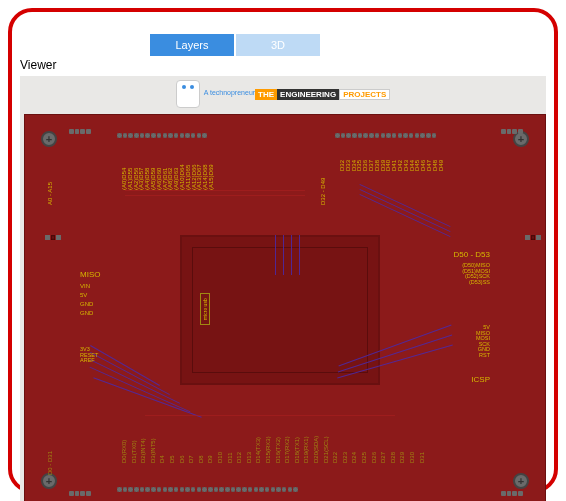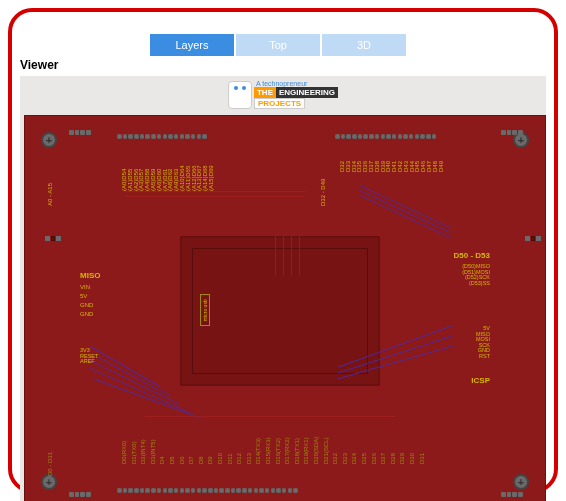--- a/index.html
+++ b/index.html
@@ -1,65 +1,64 @@
 <!DOCTYPE html>
 <html><head>
 <meta charset="utf-8">
 <style>
 * { box-sizing: border-box; margin: 0; padding: 0; }
 body { font-family: Arial, sans-serif; background: #fff; padding: 8px; }
 .frame { width: 550px; height: 485px; border: 4px solid #d40000; border-radius: 24px; padding: 5px 8px 8px 8px; background: #fff; }
 .topbar { display: flex; align-items: center; gap: 10px; margin-bottom: 4px; }
-.viewer-label { font-size: 12px; font-weight: bold; width: 120px; margin-top: 41px; }
+.viewer-label { font-size: 12px; font-weight: normal; width: 120px; margin-top: 41px; }
 .tabbar { display: flex; gap: 2px; flex: 1; }
 .tab { font-size: 11px; padding: 5px 0; text-align: center; width: 84px; color: #fff; cursor: pointer; }
 .tab-active { background: #3a8de0; }
 .tab-inactive { background: #bedaf5; color: #fff; }
 .gray-area { background: #e9e8e6; padding: 4px 0 6px 0; }
 .logo-row { display: flex; justify-content: center; align-items: center; gap: 2px; }
 .robot { width: 24px; height: 28px; background: #fff; border: 1px solid #ccc; border-radius: 4px; position: relative; }
 .robot::before { content: ""; position: absolute; top: 4px; left: 5px; width: 4px; height: 4px; background: #3a8de0; border-radius: 50%; }
 .robot::after { content: ""; position: absolute; top: 4px; right: 5px; width: 4px; height: 4px; background: #3a8de0; border-radius: 50%; }
-.logo-text { display: flex; flex-direction: column; font-size: 7px; }
+.logo-text { display: flex; font-size: 7px; }
 .tag { color: #3a8de0; font-size: 7px; margin-left: 2px; }
 .brand-box { display: flex; align-items: center; }
 .b1 { background: #ff9b00; color: #fff; font-size: 8px; font-weight: bold; padding: 1px 3px; }
 .b2 { background: #333; color: #fff; font-size: 8px; font-weight: bold; padding: 1px 3px; }
 .b3 { background: #fff; color: #ff9b00; font-size: 8px; font-weight: bold; padding: 0 3px; border: 1px solid #ccc; }
 .pcb-wrap { background: #e9e8e6; padding: 0 4px 4px 4px; }
 .pcb { width: 522px; height: 392px; background: #8c1a1a; position: relative; overflow: hidden; border: 1px solid #6a1010; }
 .sh { position: absolute; width: 16px; height: 16px; background: #6a6a6a; border-radius: 50%; border: 2px solid #444; }
 .sh::after { content: "+"; position: absolute; inset: 0; display: flex; align-items: center; justify-content: center; color: #333; font-size: 11px; font-weight: bold; }
 .hrow { position: absolute; display: flex; gap: 1.2px; }
 .vcol { position: absolute; display: flex; flex-direction: column; gap: 1.2px; }
 .pd { width: 4.5px; height: 4.5px; background: #6a6a6a; border-radius: 50%; }
 .pd-fill { width: 4.5px; height: 4.5px; background: #6a1010; border-radius: 50%; border: 1px solid #4a0808; }
 .silk-v { position: absolute; color: #d6b800; font-size: 6px; white-space: nowrap; transform: rotate(-90deg); transform-origin: left top; }
 .silk-h { position: absolute; color: #d6b800; font-size: 6px; white-space: nowrap; }
-.silk-lbl { position: absolute; color: #d6b800; font-size: 8px; font-weight: bold; }
+.silk-lbl { position: absolute; color: #d6b800; font-size: 8px; font-weight: normal; }
 .silk-muted { color: #a08812; }
 .qfp { position: absolute; border: 2px solid #6a1010; background: rgba(80,10,10,0.35); }
 .qfp-inner { position: absolute; inset: 10px; border: 1px solid #5a0c0c; }
 .trace { position: absolute; background: #4a2aaa; opacity: 0.85; }
 .trace-r { position: absolute; background: #aa2020; opacity: 0.6; }
 .micro { position: absolute; color: #d6b800; font-size: 5px; transform: rotate(-90deg); transform-origin: left top; border: 1px solid #a08812; padding: 1px 4px; }
 .collbl { position: absolute; display: flex; flex-direction: column; gap: 0px; align-items: flex-end; }
 .collbl2 { position: absolute; display: flex; flex-direction: column; gap: 0px; align-items: flex-start; }
 .tiny { color: #d6b800; font-size: 5.5px; line-height: 5.5px; }
 </style>
 </head>
 <body>
 
 <div class="frame">
 
   <div class="topbar">
     <div class="viewer-label">Viewer</div>
     <div class="tabbar">
       <div class="tab tab-active">Layers</div>
-      <div class="tab tab-inactive">Top</div>
       <div class="tab tab-inactive">3D</div>
     </div>
   </div>
 
   <div class="gray-area">
     <div class="logo-row">
       <div class="robot"></div>
       <div class="logo-text">
         <div class="tag">A technopreneur</div>
         <div class="brand-box">

